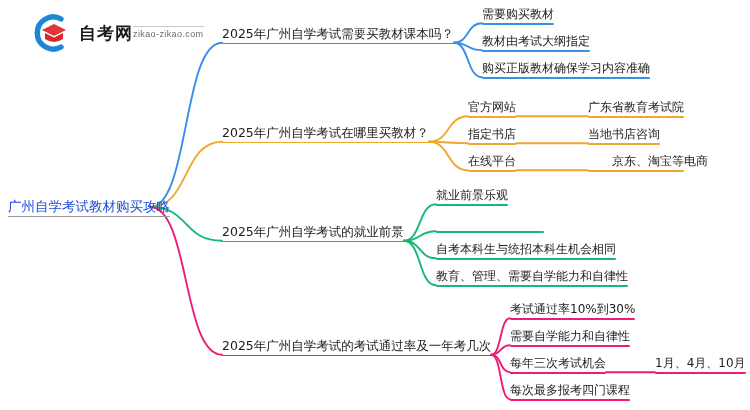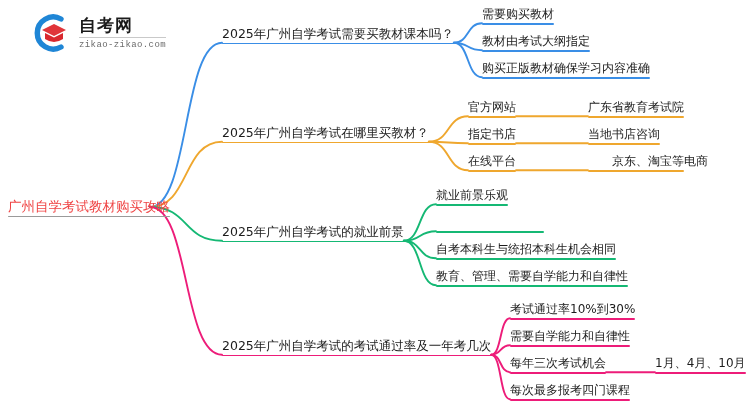--- a/index.html
+++ b/index.html
@@ -31,54 +31,54 @@
     align-items: center;
     gap: 7px;
   }
   .logo-mark {
     position: relative;
     width: 42px; height: 42px;
     flex: 0 0 42px;
   }
   .logo-text-block {
     display: flex;
-    flex-direction: column;
+    flex-direction: row;
     justify-content: flex-start;
     padding-top: 1px;
   }
   .logo-title {
     font-size: 17px;
     font-weight: bold;
     color: #1a1a1a;
     letter-spacing: 1px;
     line-height: 1.15;
   }
   .logo-sub {
     font-size: 9px;
     color: #6b6b6b;
     letter-spacing: 0.4px;
     border-top: 1px solid #c9c9c9;
     margin-top: 2px;
     padding-top: 2px;
     line-height: 1.2;
-    font-family: Liberation Mono, monospace;
+    font-family: Liberation Sans, sans-serif;
   }
 
   
   .node {
     position: absolute;
     white-space: nowrap;
     color: #1c1c1c;
     line-height: 1.1;
     padding-bottom: 3px;
   }
   .node-root {
     font-size: 13.5px;
     font-weight: 500;
-    color: #ef4444;
+    color: #1d4ed8;
   }
   .node-l1 {
     font-size: 12.5px;
   }
   .node-l2 {
     font-size: 12px;
   }
   .node-l3 {
     font-size: 12px;
   }

